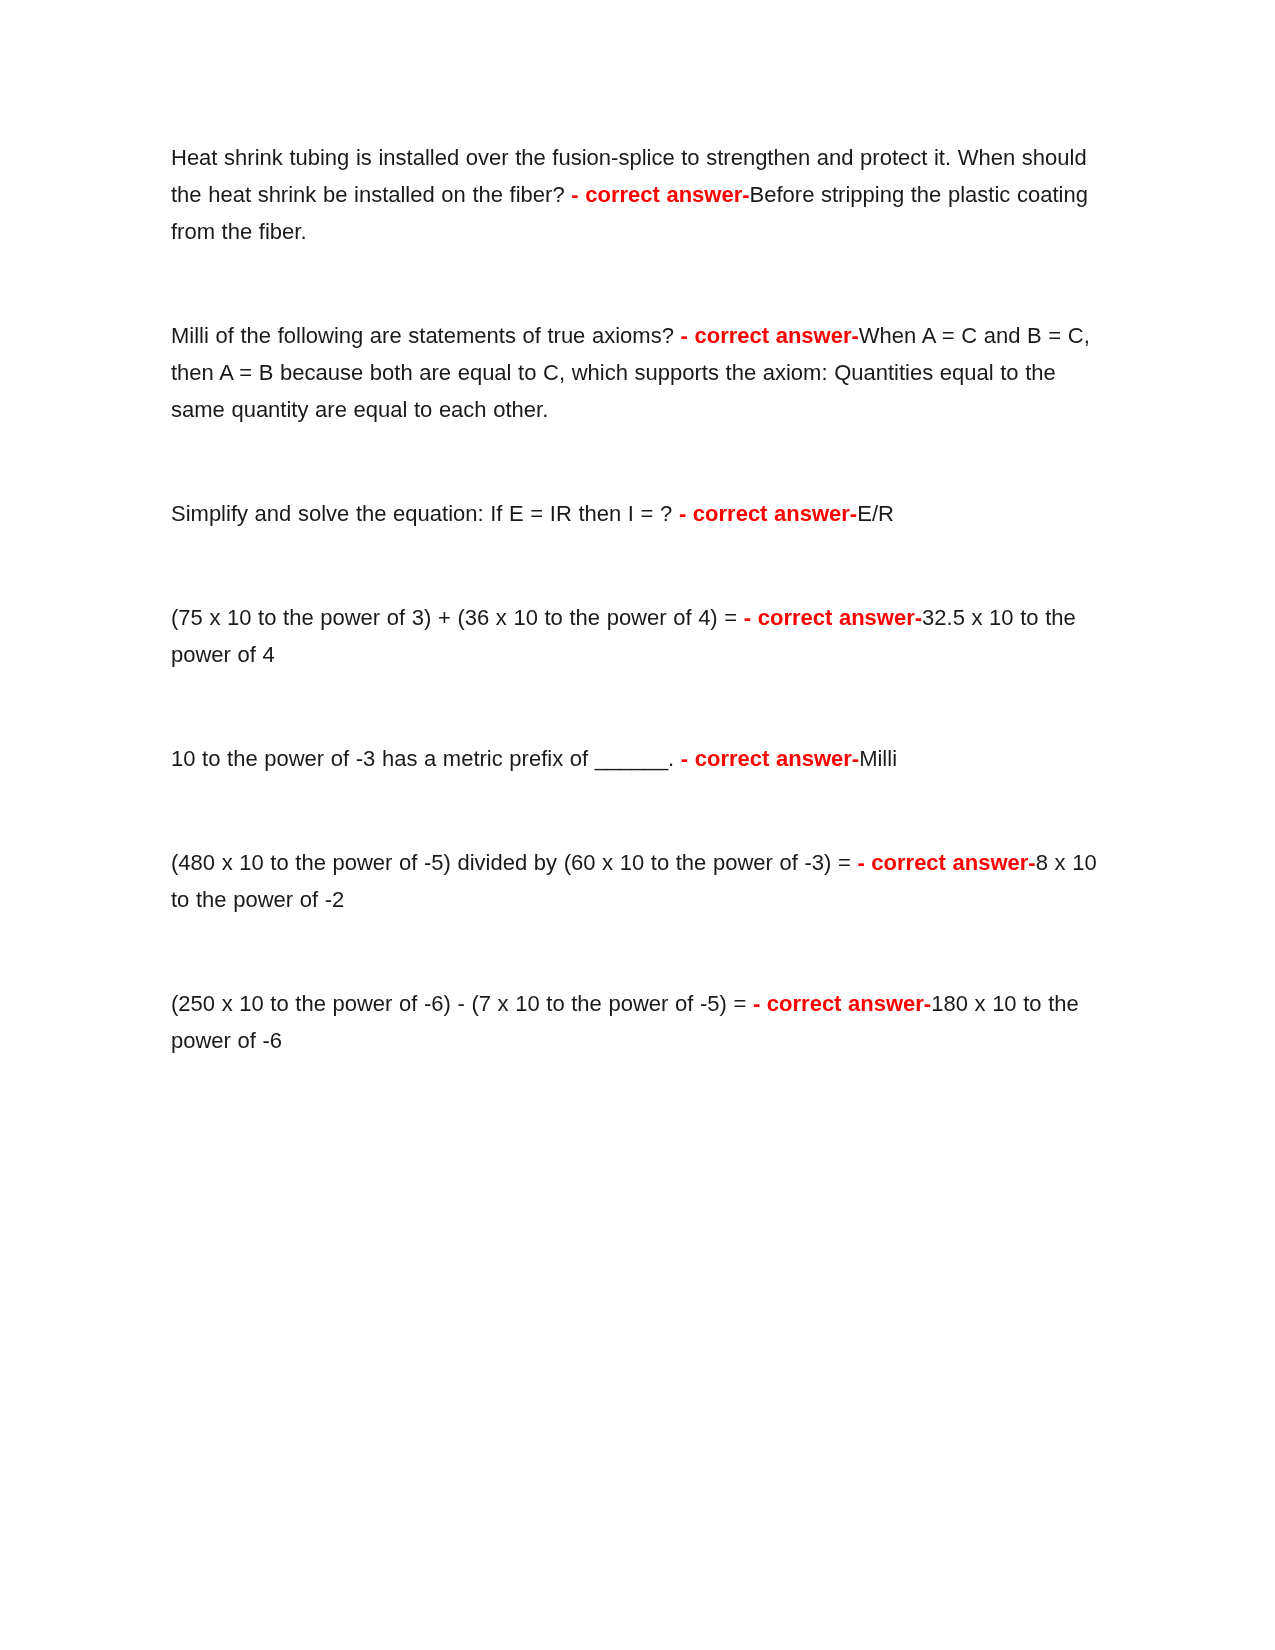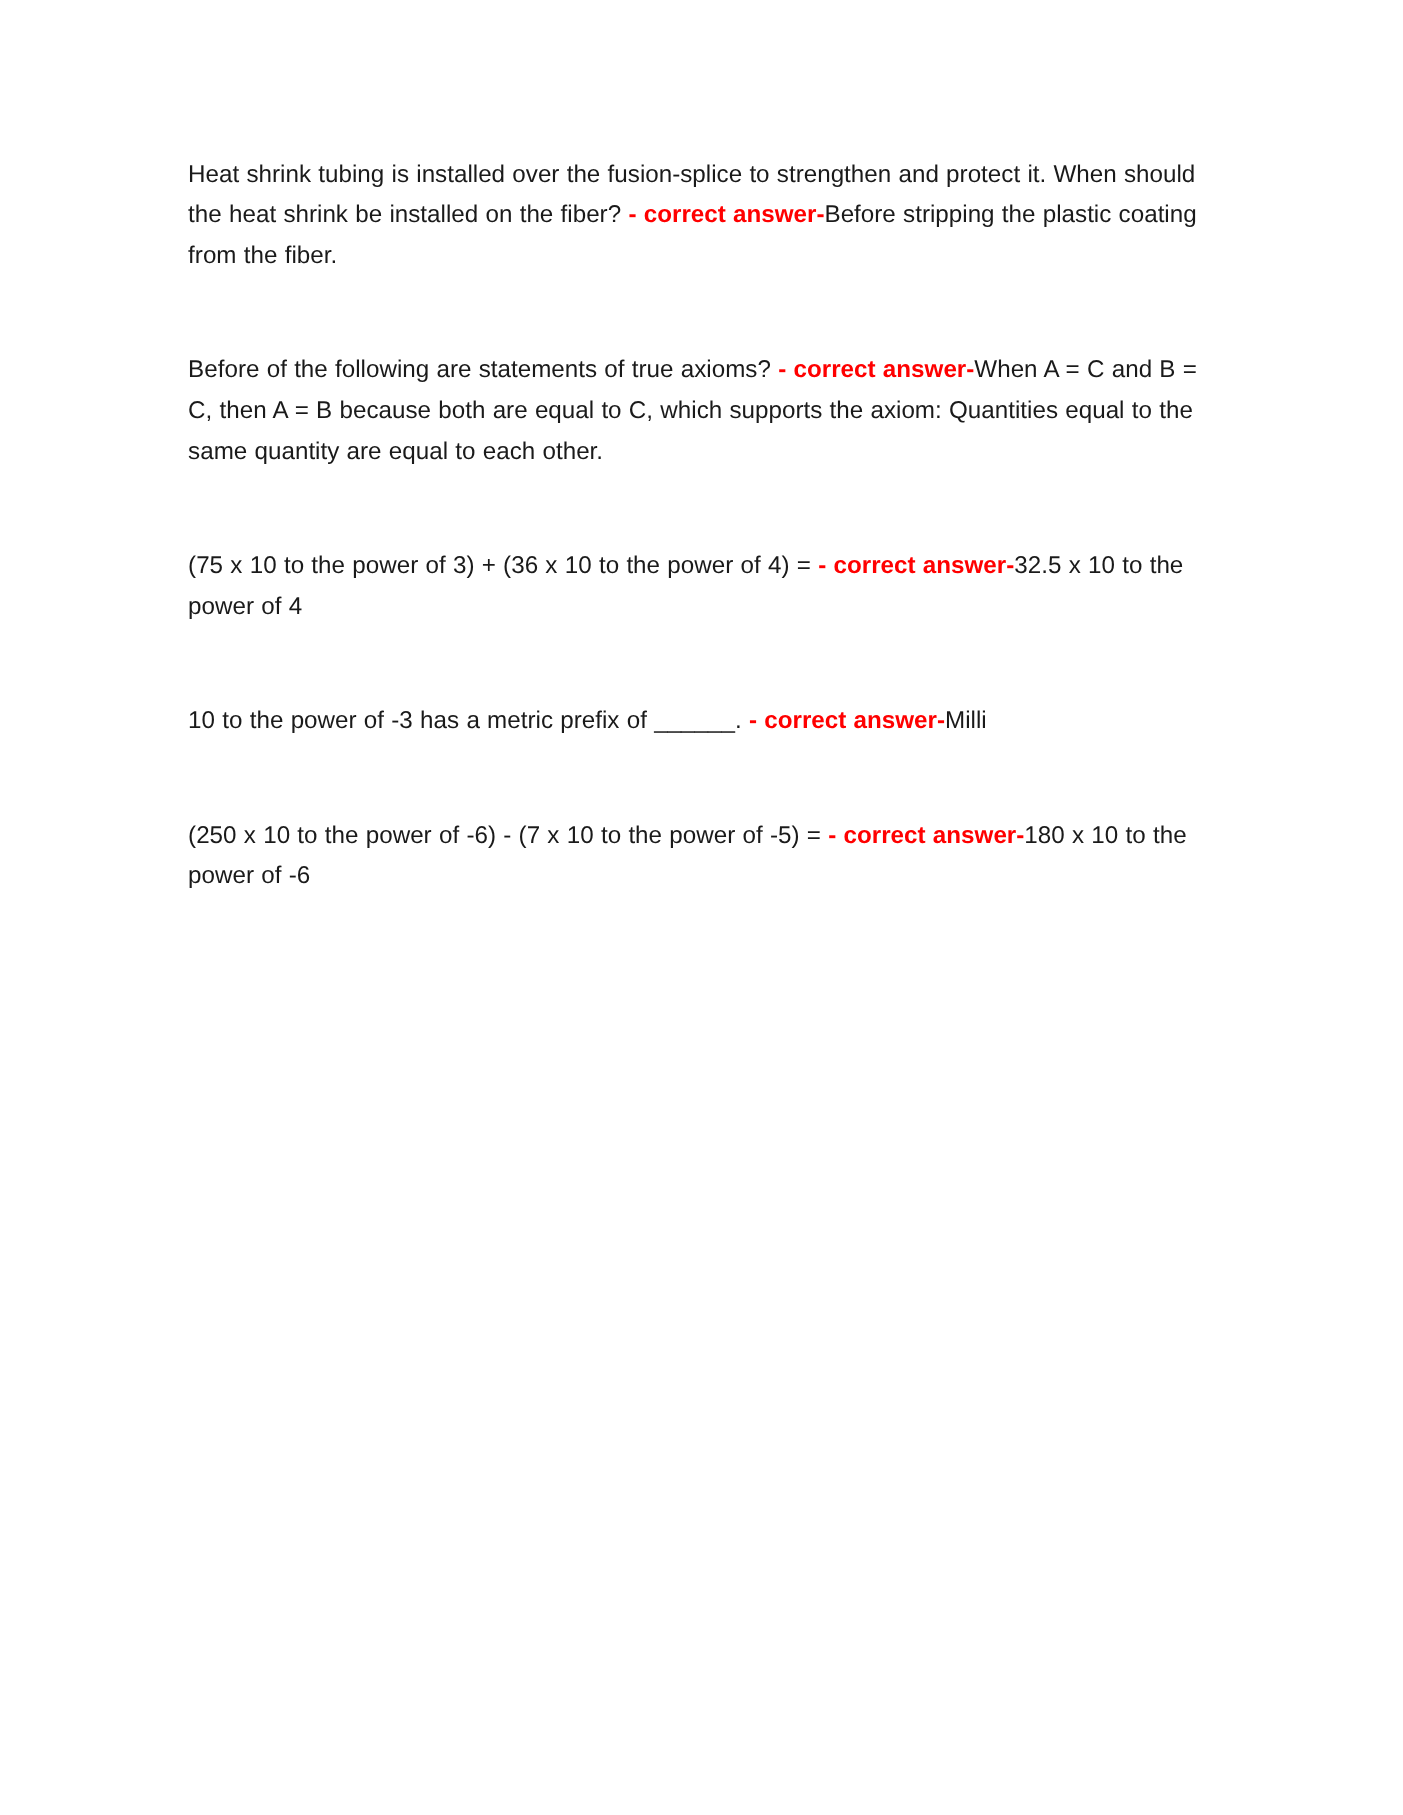--- a/index.html
+++ b/index.html
@@ -45,18 +45,20 @@
     font-weight: 700;
   }
 </style>
 </head>
 <body>
 
 <div class="page">
   <div class="doc-body">
 
   <p class="question"><span class="normal-text">Heat shrink tubing is installed over the fusion-splice to strengthen and protect it. When should the heat shrink be installed on the fiber? </span><span class="answer-marker">- correct answer-</span><span class="normal-text">Before stripping the plastic coating from the fiber.</span></p>
-      <p class="question"><span class="normal-text">Before of the following are statements of true axioms? </span><span class="answer-marker">- correct answer-</span><span class="normal-text">When A = C and B = C, then A = B because both are equal to C, which supports the axiom: Quantities equal to the same quantity are equal to each other.</span></p>
+      <p class="question"><span class="normal-text">Milli of the following are statements of true axioms? </span><span class="answer-marker">- correct answer-</span><span class="normal-text">When A = C and B = C, then A = B because both are equal to C, which supports the axiom: Quantities equal to the same quantity are equal to each other.</span></p>
+      <p class="question"><span class="normal-text">Simplify and solve the equation: If E = IR then I = ? </span><span class="answer-marker">- correct answer-</span><span class="normal-text">E/R</span></p>
       <p class="question"><span class="normal-text">(75 x 10 to the power of 3) + (36 x 10 to the power of 4) = </span><span class="answer-marker">- correct answer-</span><span class="normal-text">32.5 x 10 to the power of 4</span></p>
       <p class="question"><span class="normal-text">10 to the power of -3 has a metric prefix of ______. </span><span class="answer-marker">- correct answer-</span><span class="normal-text">Milli</span></p>
+      <p class="question"><span class="normal-text">(480 x 10 to the power of -5) divided by (60 x 10 to the power of -3) = </span><span class="answer-marker">- correct answer-</span><span class="normal-text">8 x 10 to the power of -2</span></p>
       <p class="question"><span class="normal-text">(250 x 10 to the power of -6) - (7 x 10 to the power of -5) = </span><span class="answer-marker">- correct answer-</span><span class="normal-text">180 x 10 to the power of -6</span></p>
     </div>
 </div>
 
 </body></html>

